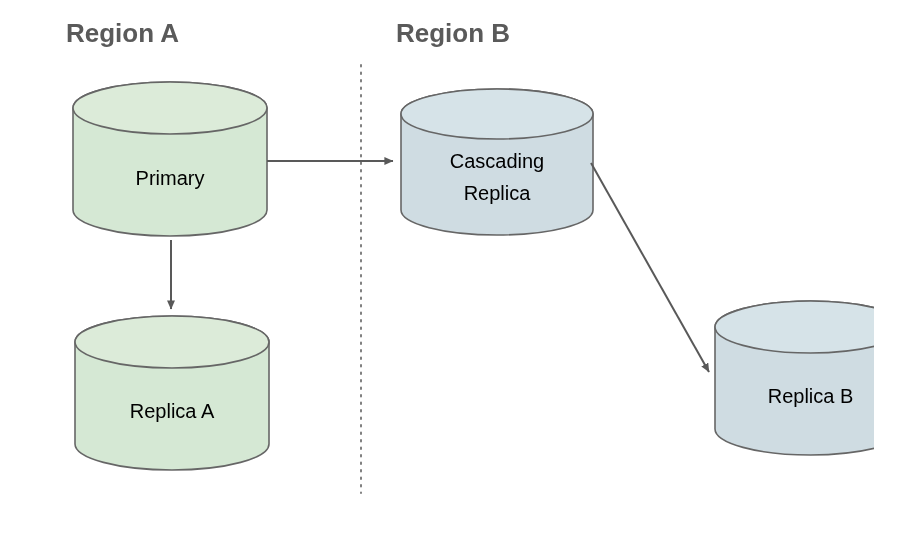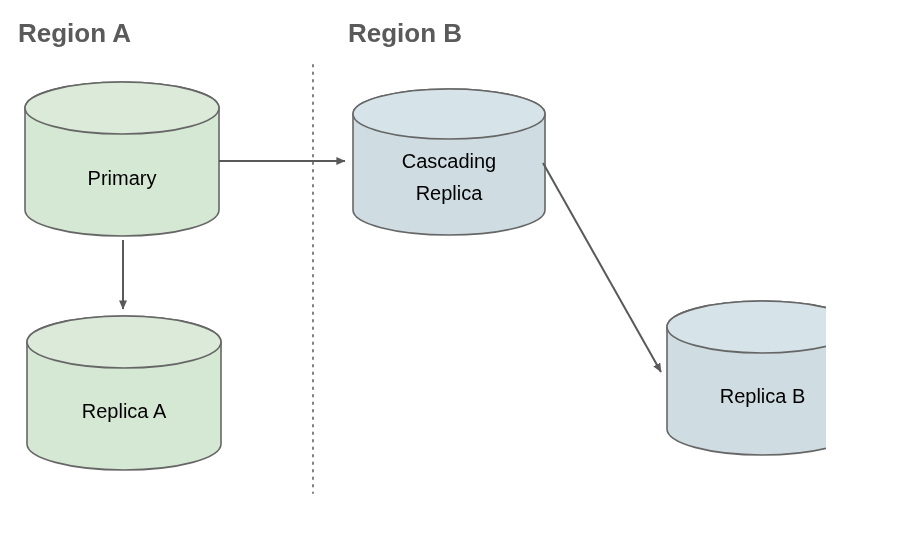--- a/index.html
+++ b/index.html
@@ -8,20 +8,21 @@
     padding: 0;
     background: #ffffff;
   }
   #canvas {
     position: relative;
     width: 826px;
     height: 534px;
     background: #ffffff;
     overflow: hidden;
     font-family: "Liberation Sans", sans-serif;
+    margin-left: 48px;
   }
   #diagram-svg {
     position: absolute;
     left: 0;
     top: 0;
     width: 910px;
     height: 534px;
   }
   .region-label {
     font-family: "Liberation Sans", sans-serif;

